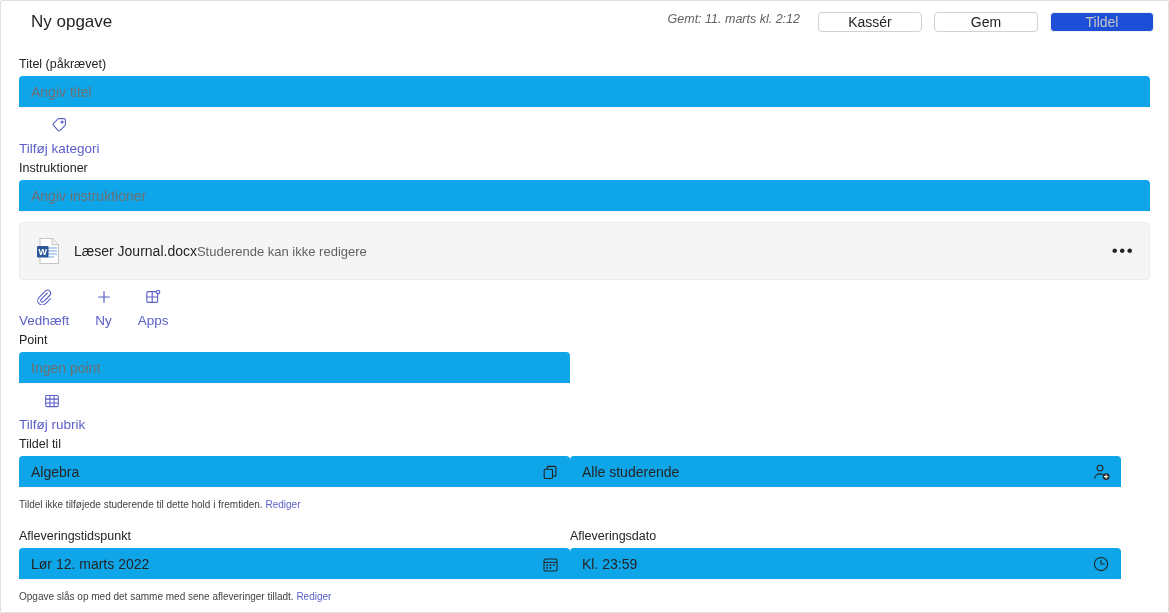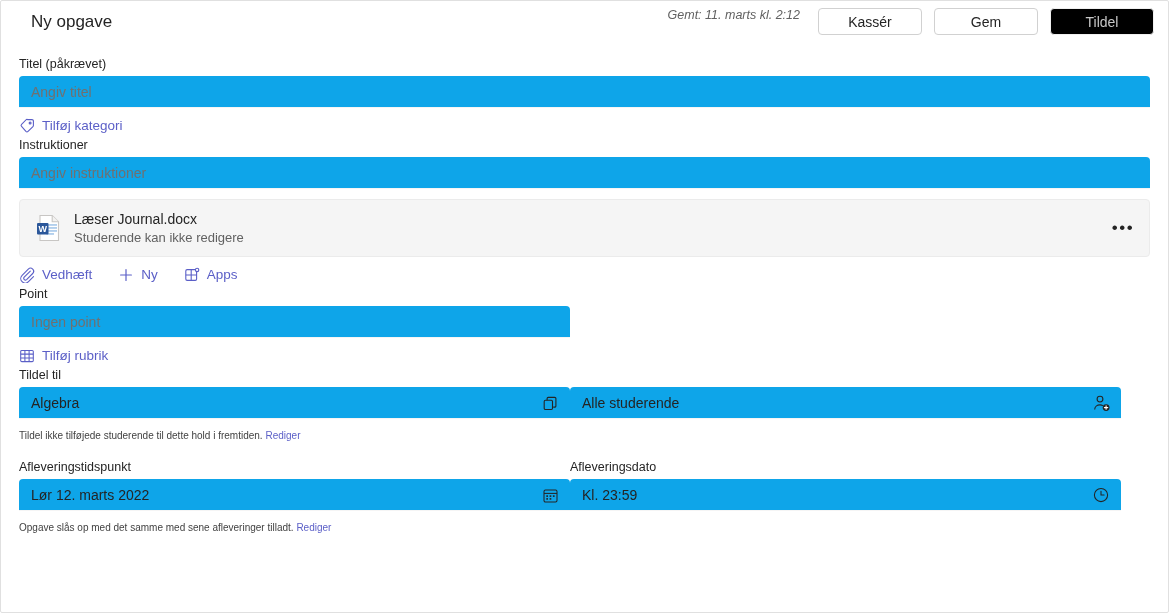--- a/index.html
+++ b/index.html
@@ -42,35 +42,35 @@
   }
   .saved-text {
     font-size: 12.5px;
     font-style: italic;
     color: #616161;
     white-space: nowrap;
     margin-right: 6px;
   }
   .btn {
     min-width: 104px;
-    height: 27px;
+    height: 20px;
     padding: 0 14px;
     font-size: 14px;
     font-family: "Liberation Sans", sans-serif;
     border-radius: 4px;
     background: #ffffff;
     border: 1px solid #d1d1d1;
     color: #242424;
     cursor: pointer;
     display: inline-flex;
     align-items: center;
     justify-content: center;
   }
   .btn.disabled {
-    background: #000000;
+    background: #1d4ed8;
     border-color: #f0f0f0;
     color: #c7c7c7;
     cursor: default;
   }
 
   
   .form {
     padding: 0 18px;
   }
   .field-label {
@@ -98,20 +98,21 @@
   
   .link {
     display: inline-flex;
     align-items: center;
     gap: 7px;
     color: #5b5fc7;
     font-size: 13.5px;
     text-decoration: none;
     cursor: pointer;
     line-height: 18px;
+    flex-direction: column;
   }
   .link .ico { display: inline-flex; align-items: center; }
   .linkrow {
     display: flex;
     align-items: center;
     gap: 26px;
     margin-top: 9px;
     margin-bottom: 2px;
   }
 
@@ -120,21 +121,21 @@
     margin-top: 10px;
     height: 58px;
     background: #f5f5f5;
     border: 1px solid #ebebeb;
     border-radius: 4px;
     display: flex;
     align-items: center;
     padding: 0 10px 0 14px;
   }
   .attach-icon { width: 30px; flex: 0 0 30px; display: flex; align-items: center; justify-content: center; }
-  .attach-texts { margin-left: 10px; display: flex; flex-direction: column; justify-content: center; }
+  .attach-texts { margin-left: 10px; display: flex; flex-direction: row; justify-content: center; }
   .attach-name { font-size: 14px; color: #242424; line-height: 18px; }
   .attach-sub { font-size: 13px; color: #616161; line-height: 17px; margin-top: 1px; }
   .attach-more {
     margin-left: auto;
     width: 32px; height: 32px;
     border-radius: 4px;
     display: flex; align-items: center; justify-content: center;
     cursor: pointer;
     color: #242424;
     font-size: 17px;

